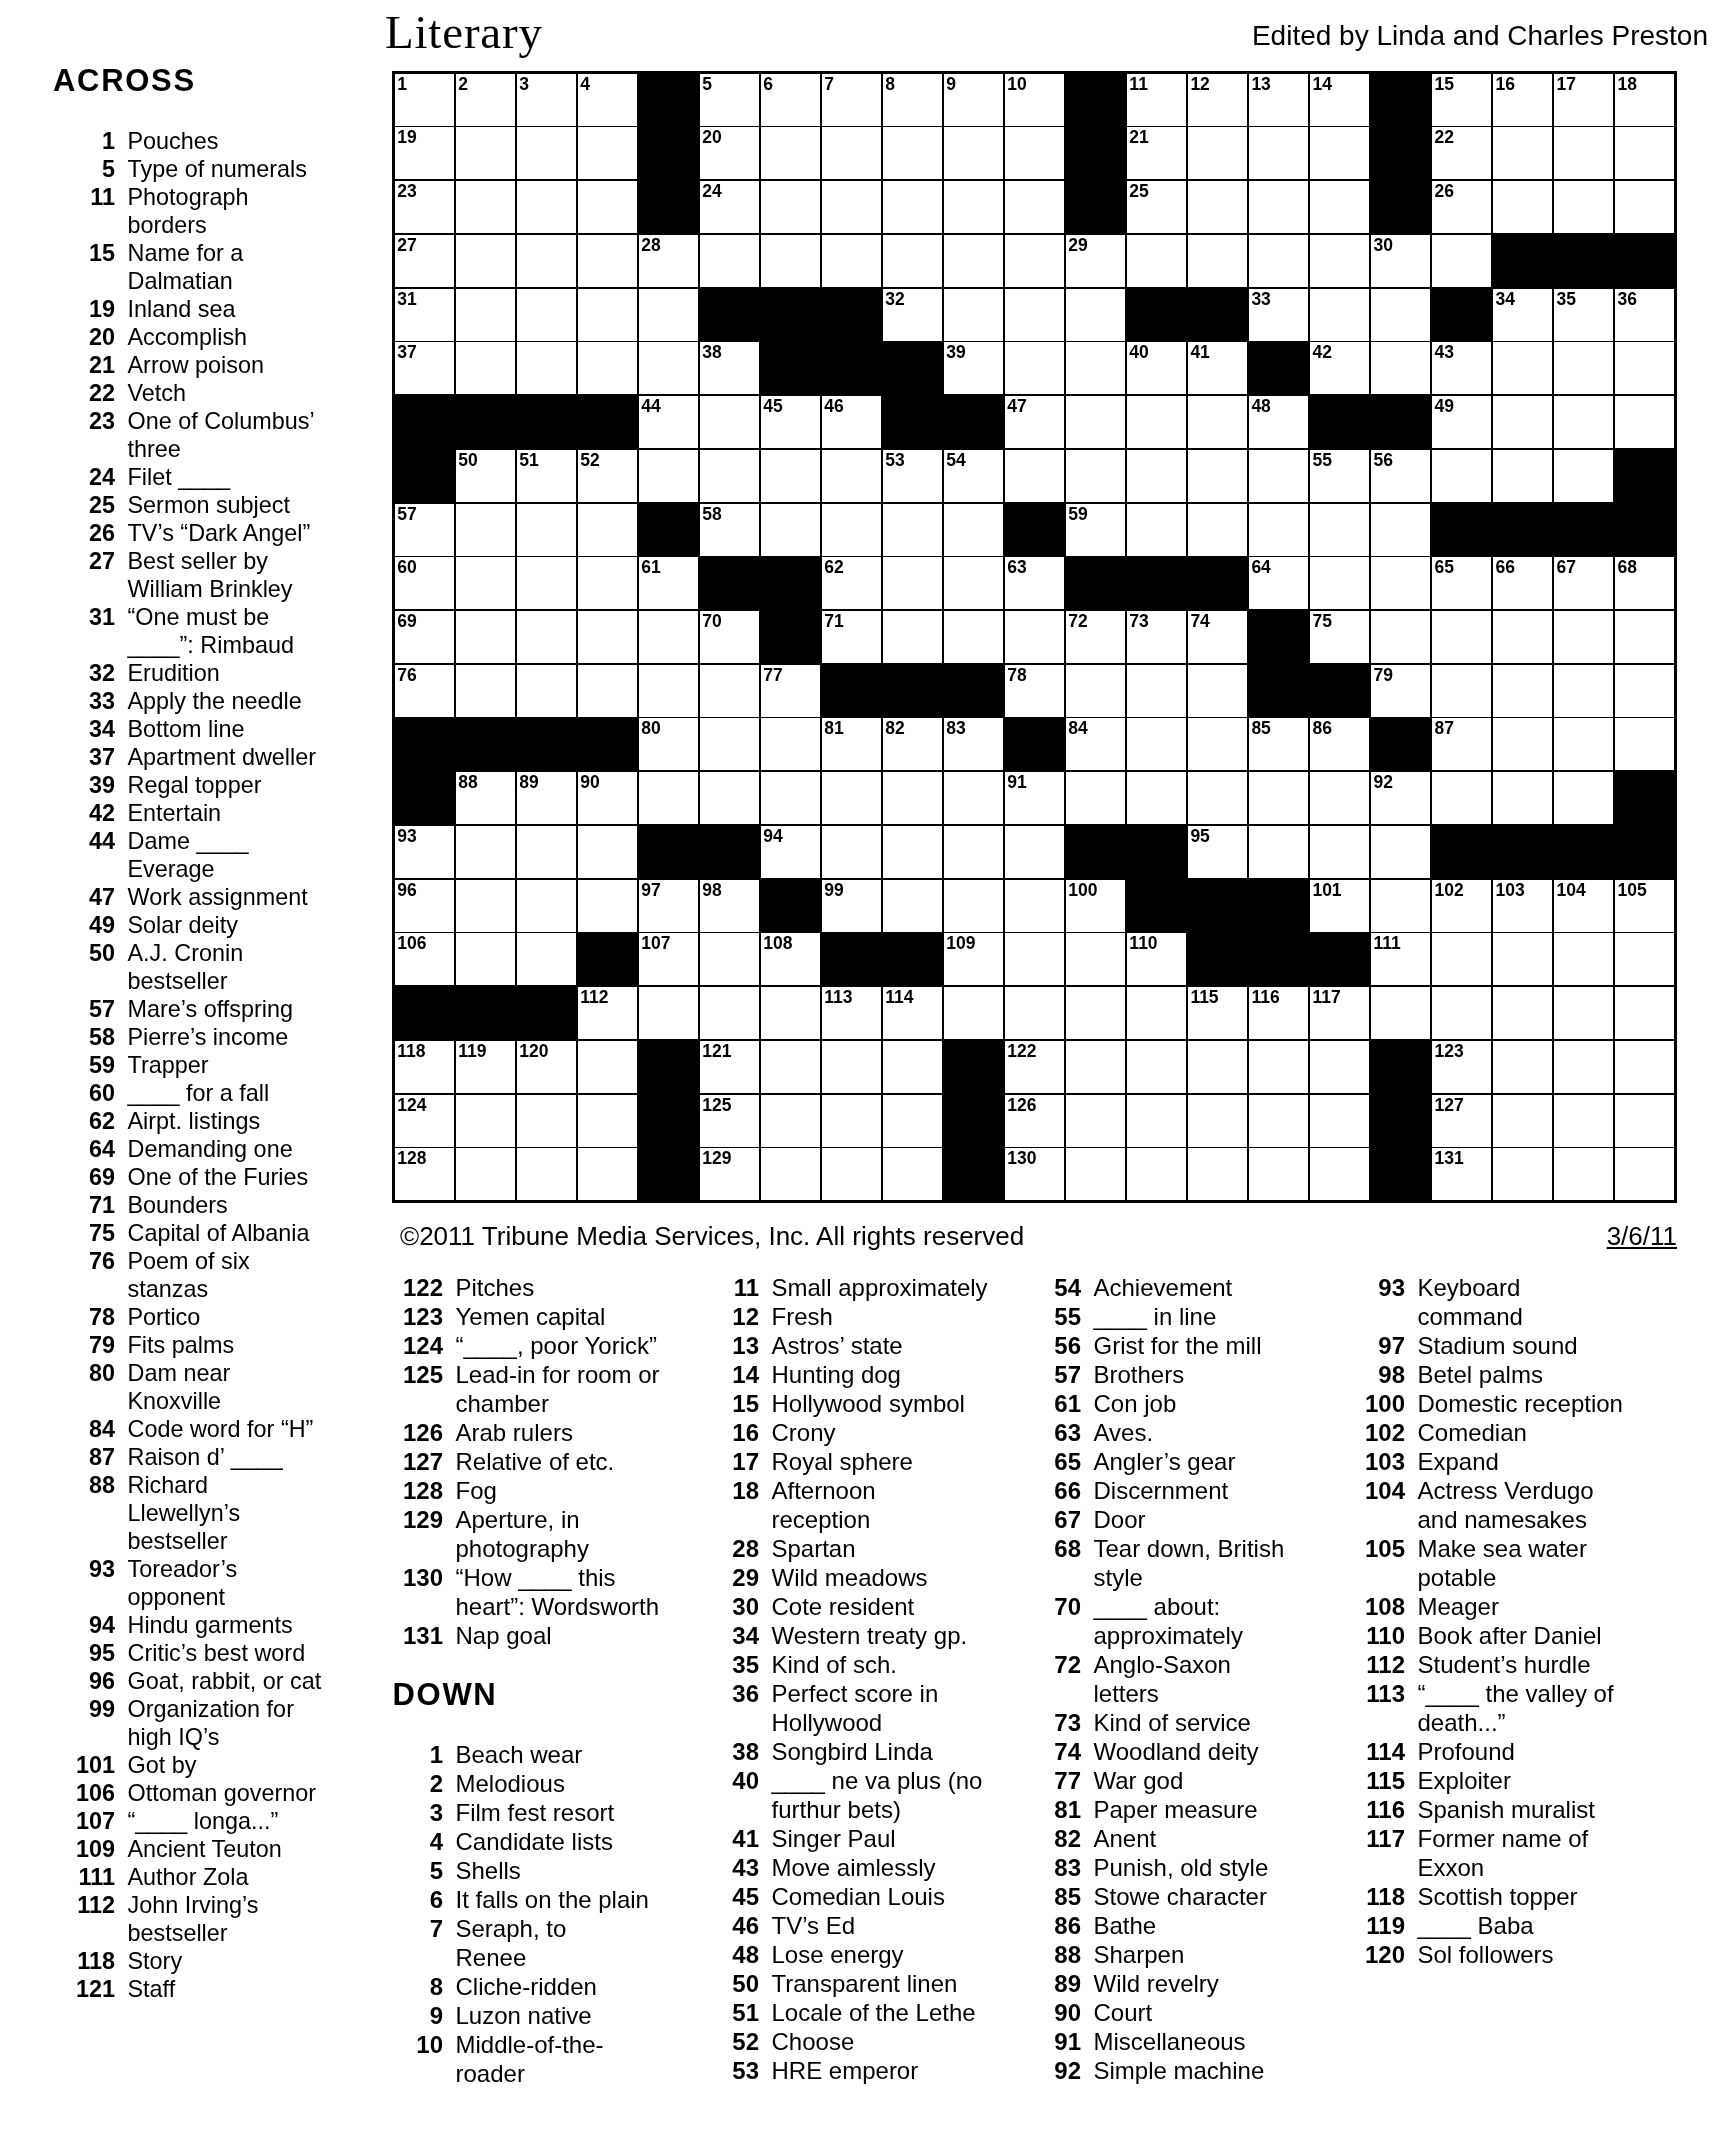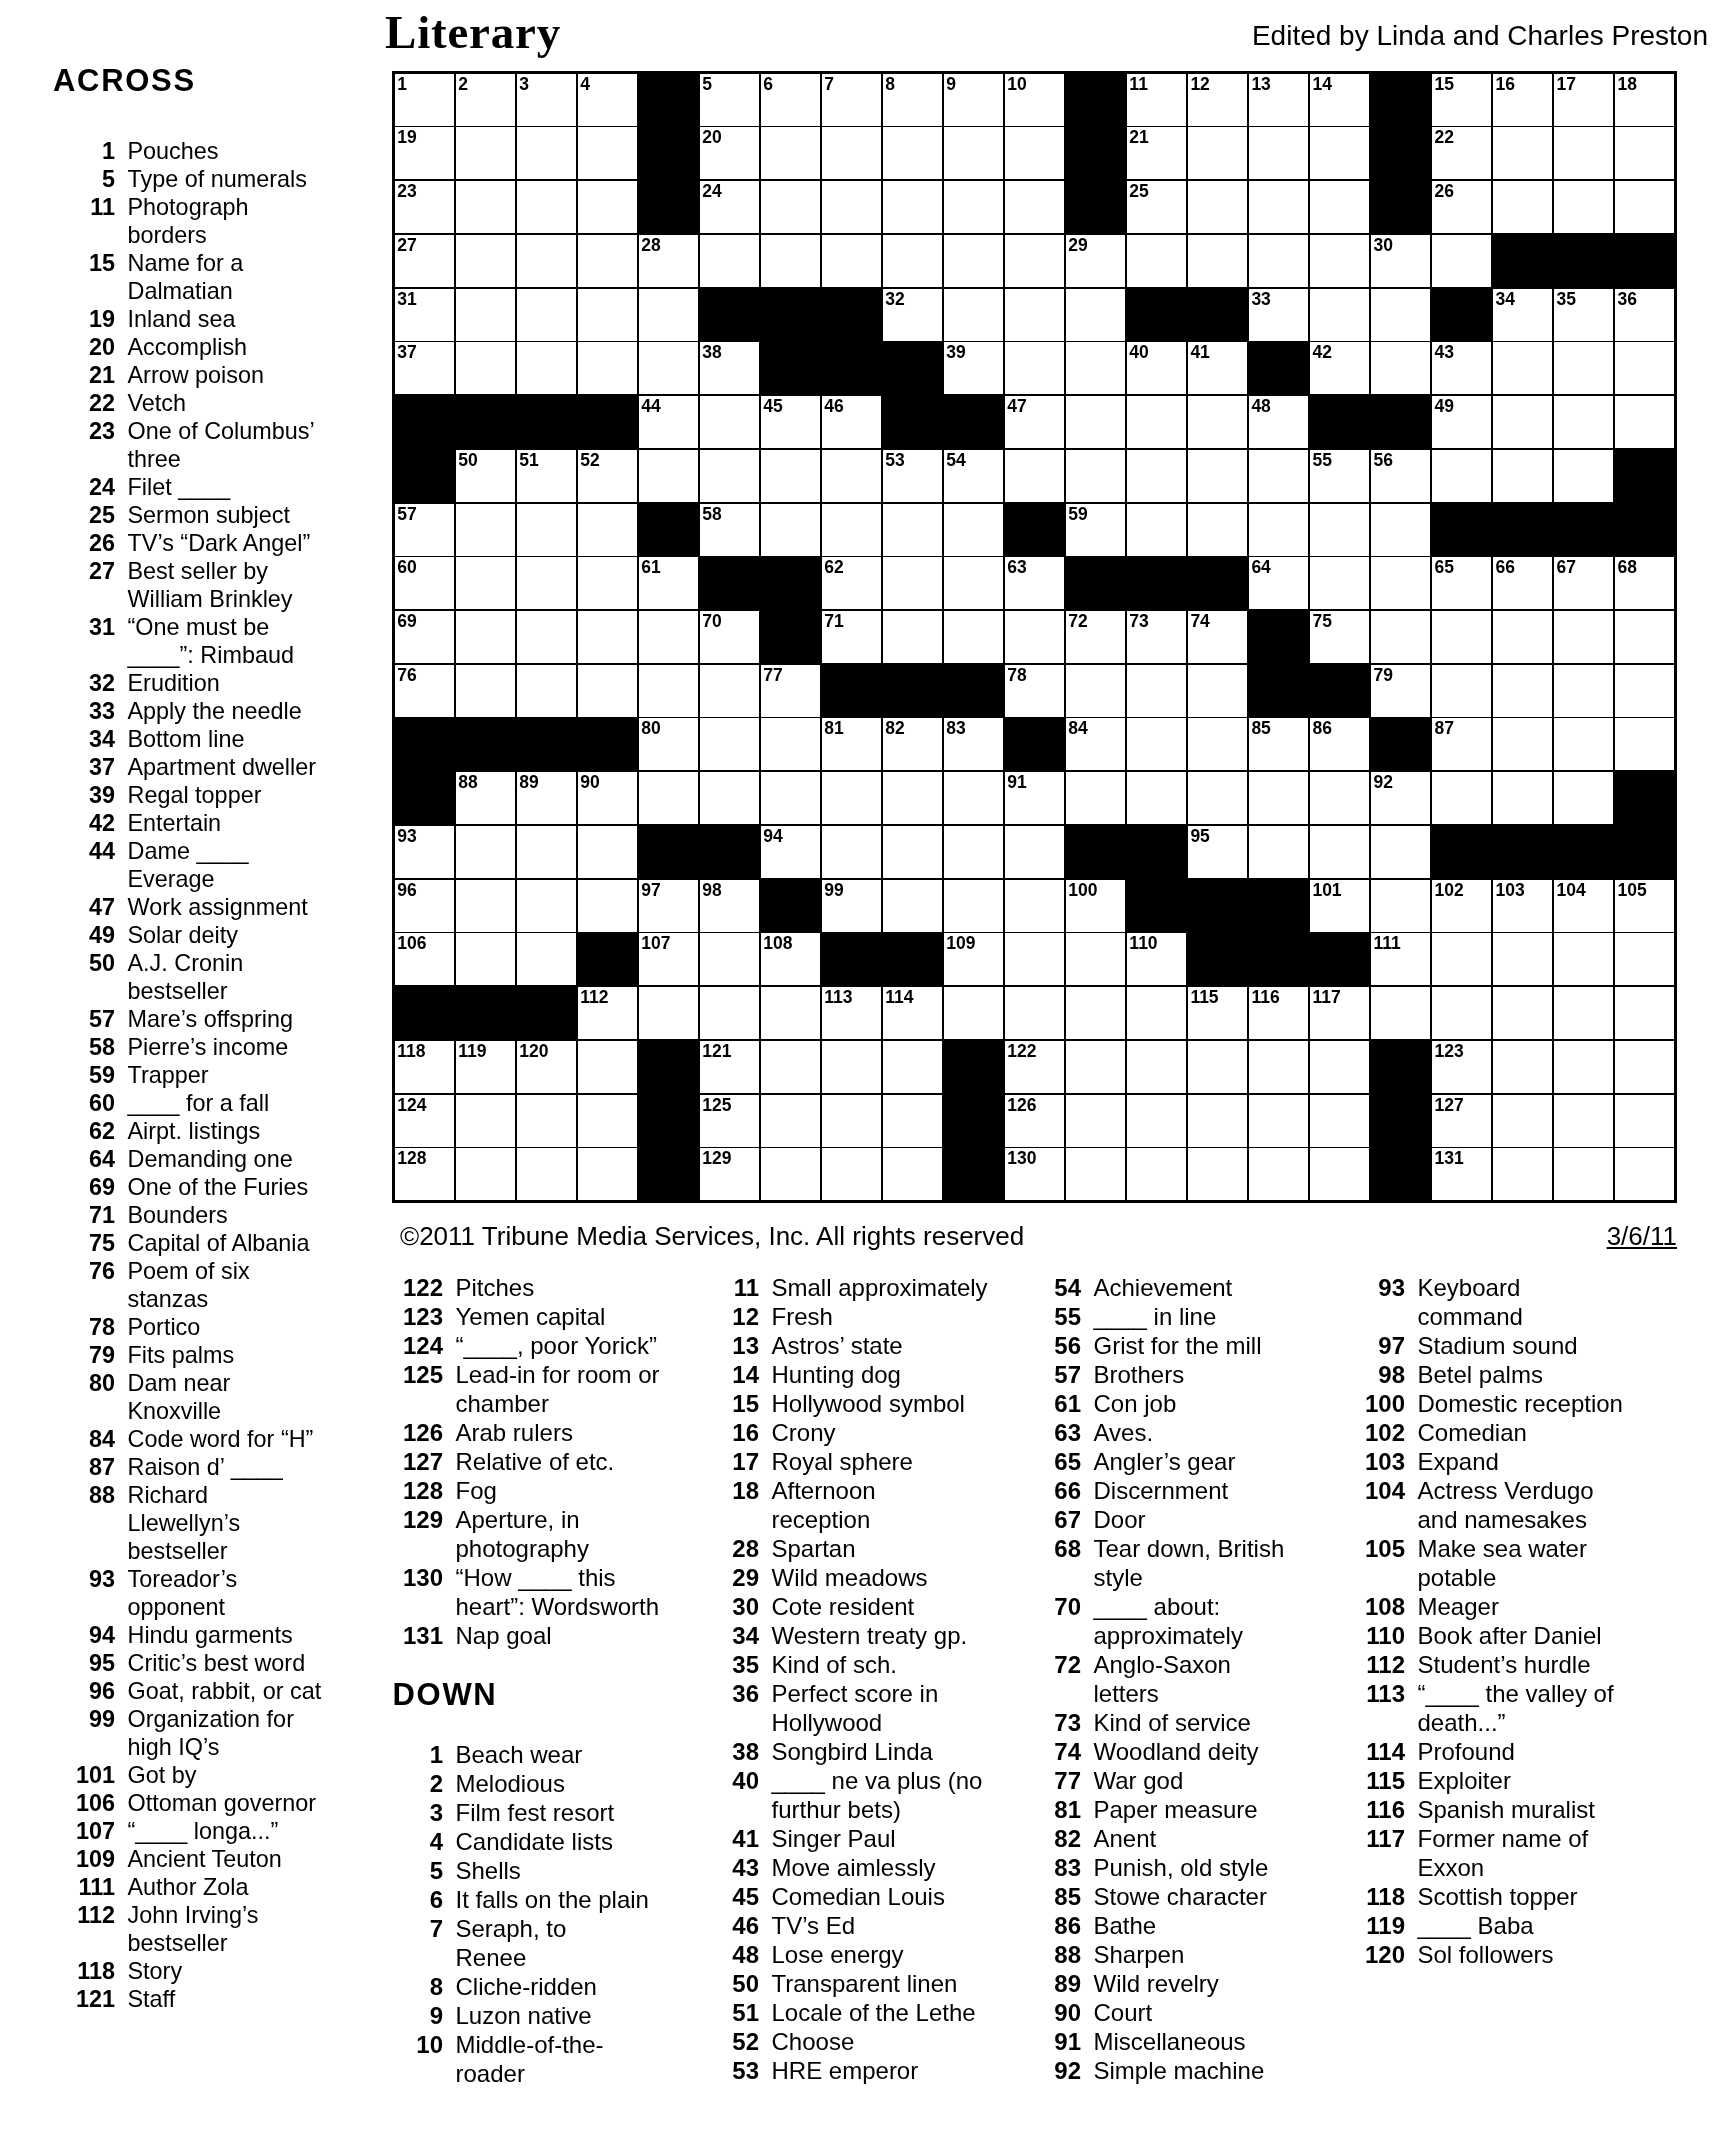--- a/index.html
+++ b/index.html
@@ -2,21 +2,21 @@
 <html style="font-size:13.4px"><head>
 <meta charset="utf-8">
 <style>
   html,body{margin:0;padding:0;}
   body{
     width:1729px;height:2137px;position:relative;background:#fff;color:#000;
     font-family:"Liberation Sans",sans-serif;overflow:hidden;
   }
   .title{
     position:absolute;left:385px;top:5px;
-    font-family:"Liberation Serif",serif;font-weight:bold;font-size:47px;letter-spacing:0.8px;
+    font-family:"Liberation Serif",serif;font-weight:normal;font-size:47px;letter-spacing:0.8px;
   }
   .editor{
     position:absolute;top:20px;right:21px;font-size:28px;
   }
   
   #grid{
     position:absolute;left:392px;top:71px;width:1285px;height:1132px;
     background:#000;border:1.7px solid #000;box-sizing:border-box;
     display:grid;grid-template-columns:repeat(21,1fr);grid-template-rows:repeat(21,1fr);
     gap:1.7px;padding:1.7px;
@@ -33,21 +33,21 @@
   
   .cluecol{position:absolute;font-size:24px;line-height:29px;}
   #across-col{left:53px;top:65px;width:342px;font-size:23.4px;line-height:28px;}
   #col2{left:380px;top:1273px;width:342px;}
   #col3{left:705px;top:1273px;width:334px;}
   #col4{left:1027px;top:1273px;width:330px;}
   #col5{left:1346px;top:1273px;width:376px;}
   .sechead{
     font-weight:bold;font-size:31px;letter-spacing:1.7px;line-height:32px;
   }
-  #across-col .sechead{margin:0 0 40px 0;}
+  #across-col .sechead{margin:0 0 30px 0;}
   .downhead{margin:29px 0 29px 12.5px;}
   .clue{display:flex;align-items:flex-start;}
   .clue .num{font-weight:bold;text-align:right;flex-shrink:0;}
   #across-col .num{width:62px;}
   #col2 .num{width:63px;}
   #col3 .num{width:54px;}
   #col4 .num{width:54px;}
   #col5 .num{width:59px;}
   .clue .txt{margin-left:12.5px;white-space:pre-line;}
 </style>

